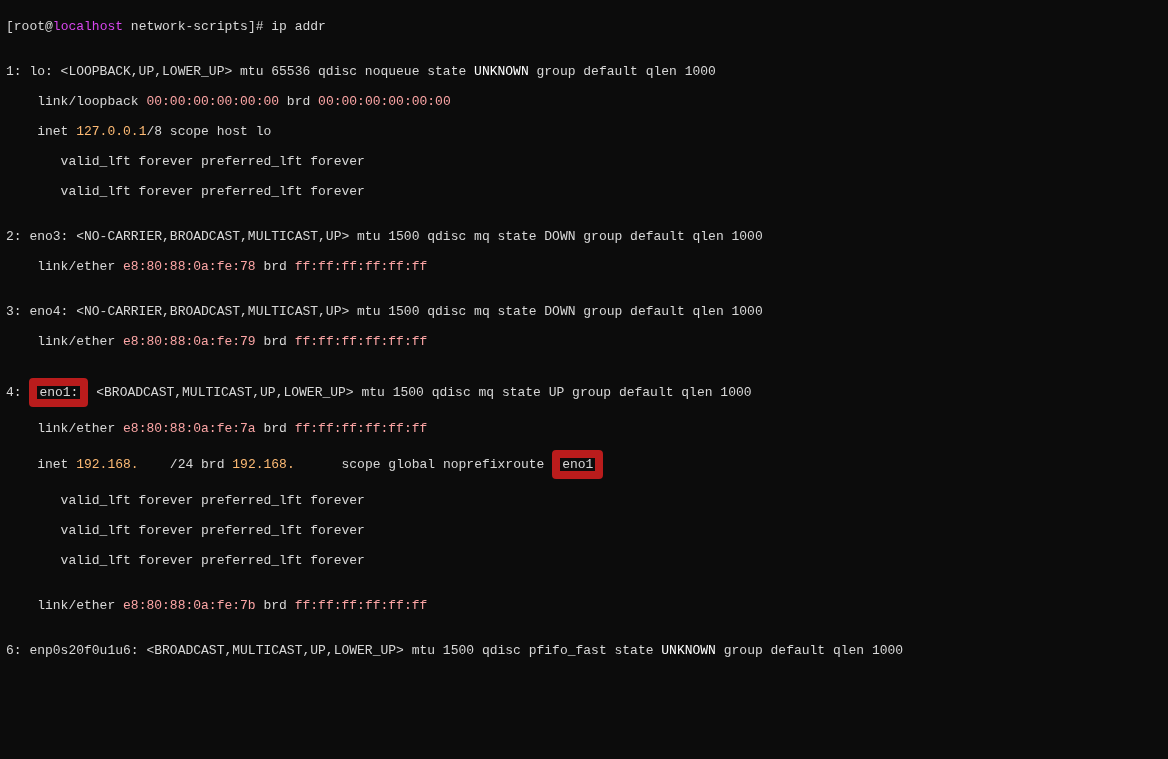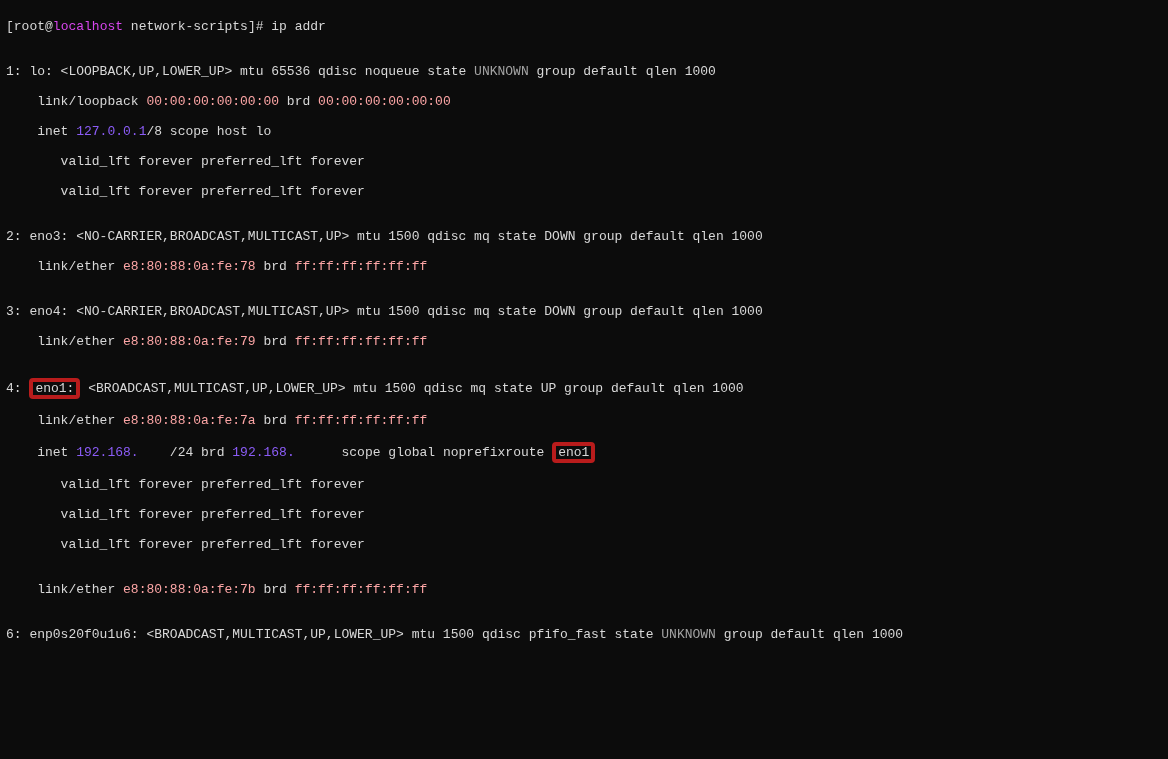--- a/index.html
+++ b/index.html
@@ -13,25 +13,25 @@
     line-height: 15px;
     color: #d0d0d0;
     overflow: hidden;
   }
   .terminal {
     padding: 4px 6px;
     white-space: pre;
   }
   .white { color: #d8d8d8; }
   .cyan  { color: #fca5a5; }
-  .yellow{ color: #a3a3a3; }
-  .mag   { color: #8b5cf6; }
+  .yellow{ color: #ffffff; }
+  .mag   { color: #fdba74; }
   .red   { color: #d946ef; }
   .redbox {
-    border: 4px solid #b91c1c;
+    border: 8px solid #b91c1c;
     border-radius: 4px;
     padding: 0 2px;
     display: inline-block;
     line-height: 13px;
     margin: -1px 0;
   }
 </style>
 </head>
 <body>
 

